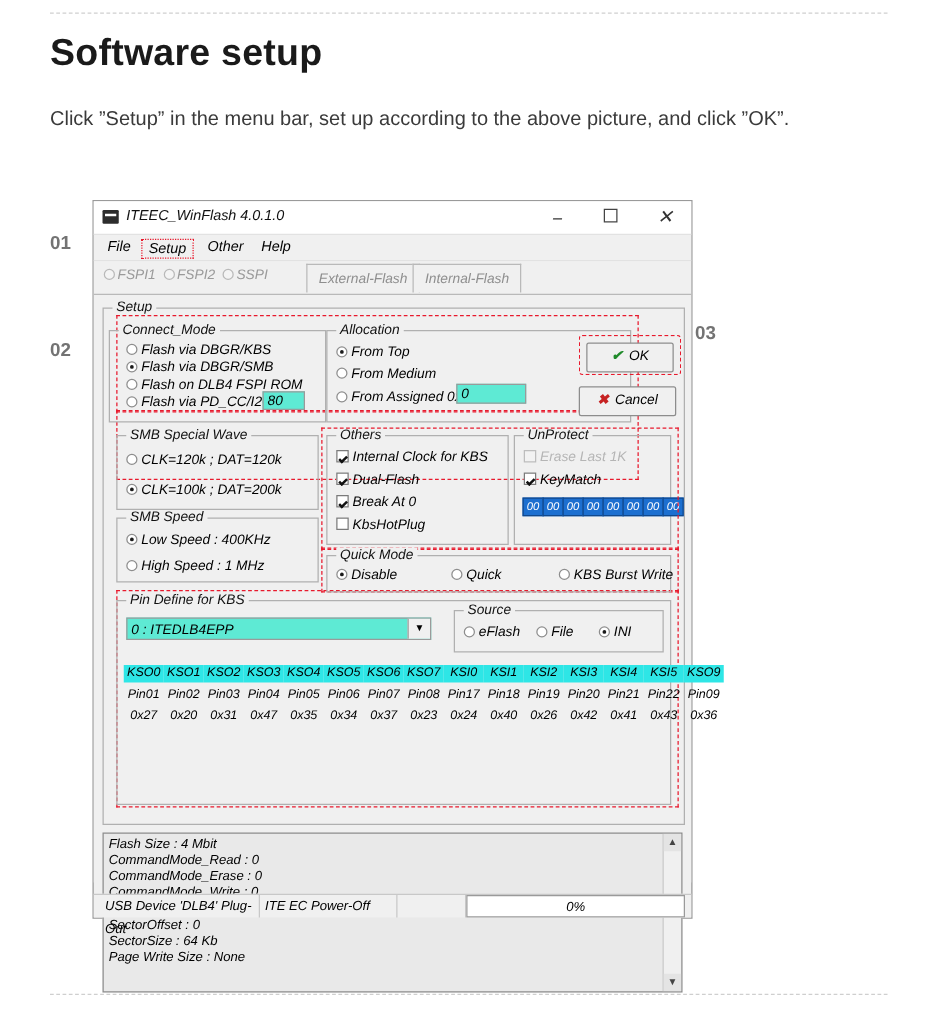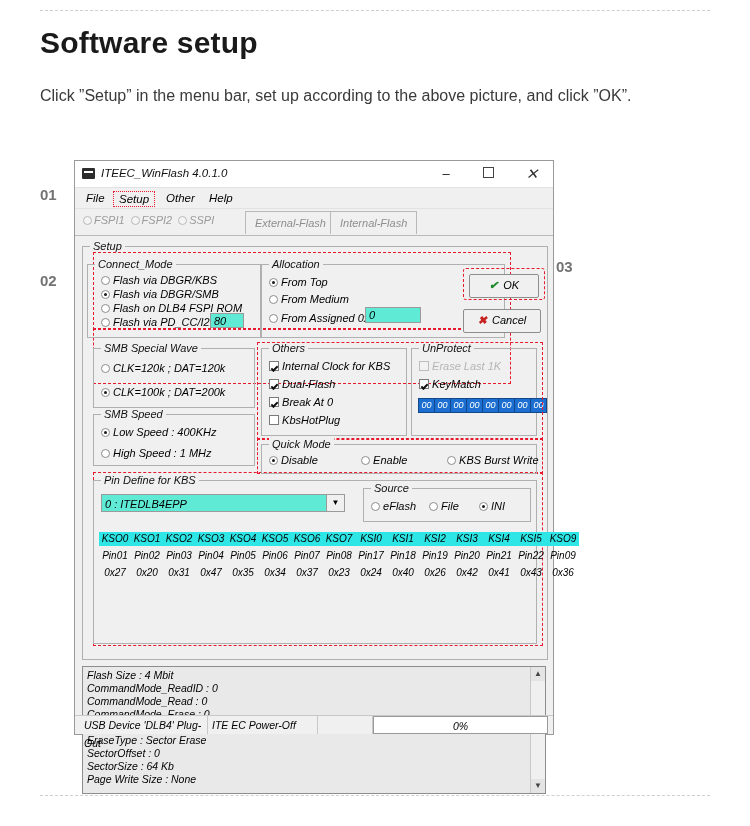--- a/index.html
+++ b/index.html
@@ -224,21 +224,21 @@
     </div>
 
     <div class="red-dash" style="left:182px;top:106px;width:284px;height:96px;"></div>
     <div class="red-dash" style="left:182px;top:202px;width:284px;height:34px;"></div>
     <div class="red-dash" style="left:18px;top:236px;width:448px;height:172px;"></div>
 
     <div class="grp" style="left:186px;top:208px;width:274px;height:28px;">
       <span class="lg">Quick Mode</span>
     </div>
     <div class="row" style="left:194px;top:218px;"><span class="radio on"></span> <span>Disable</span></div>
-    <div class="row" style="left:286px;top:218px;"><span class="radio"></span> <span>Enable</span></div>
+    <div class="row" style="left:286px;top:218px;"><span class="radio"></span> <span>Quick</span></div>
     <div class="row" style="left:372px;top:218px;"><span class="radio"></span> <span>KBS Burst Write</span></div>
 
     <div class="grp" style="left:18px;top:244px;width:442px;height:162px;">
       <span class="lg">Pin Define for KBS</span>
     </div>
     <div class="tbox" style="position:absolute;left:26px;top:258px;width:244px;height:18px;line-height:16px;">
       <span>0 : ITEDLB4EPP</span>
       <span style="position:absolute;right:0;top:0;width:17px;height:16px;background:#f0f0f0;border-left:1px solid #9a9a9a;text-align:center;font-size:8px;line-height:16px;">▼</span>
     </div>
 
@@ -256,21 +256,20 @@
       <div class="kso-row" style="margin-top:3px;">
         <span class="cell">Pin01</span><span class="cell">Pin02</span><span class="cell">Pin03</span><span class="cell">Pin04</span><span class="cell">Pin05</span><span class="cell">Pin06</span><span class="cell">Pin07</span><span class="cell">Pin08</span><span class="cell">Pin17</span><span class="cell">Pin18</span><span class="cell">Pin19</span><span class="cell">Pin20</span><span class="cell">Pin21</span><span class="cell">Pin22</span><span class="cell">Pin09</span>
       </div>
       <div class="kso-row" style="margin-top:3px;">
         <span class="cell">0x27</span><span class="cell">0x20</span><span class="cell">0x31</span><span class="cell">0x47</span><span class="cell">0x35</span><span class="cell">0x34</span><span class="cell">0x37</span><span class="cell">0x23</span><span class="cell">0x24</span><span class="cell">0x40</span><span class="cell">0x26</span><span class="cell">0x42</span><span class="cell">0x41</span><span class="cell">0x43</span><span class="cell">0x36</span>
       </div>
     </div>
 
     <div class="logbox">
       <div>Flash Size : 4 Mbit</div>
-      <div>CommandMode_ReadID : 0</div>
       <div>CommandMode_Read : 0</div>
       <div>CommandMode_Erase : 0</div>
       <div>CommandMode_Write : 0</div>
       <div>EraseType : Sector Erase</div>
       <div>SectorOffset : 0</div>
       <div>SectorSize : 64 Kb</div>
       <div>Page Write Size : None</div>
       <div class="scrollbar">
         <div class="arw up">▲</div>
         <div class="arw dn">▼</div>

